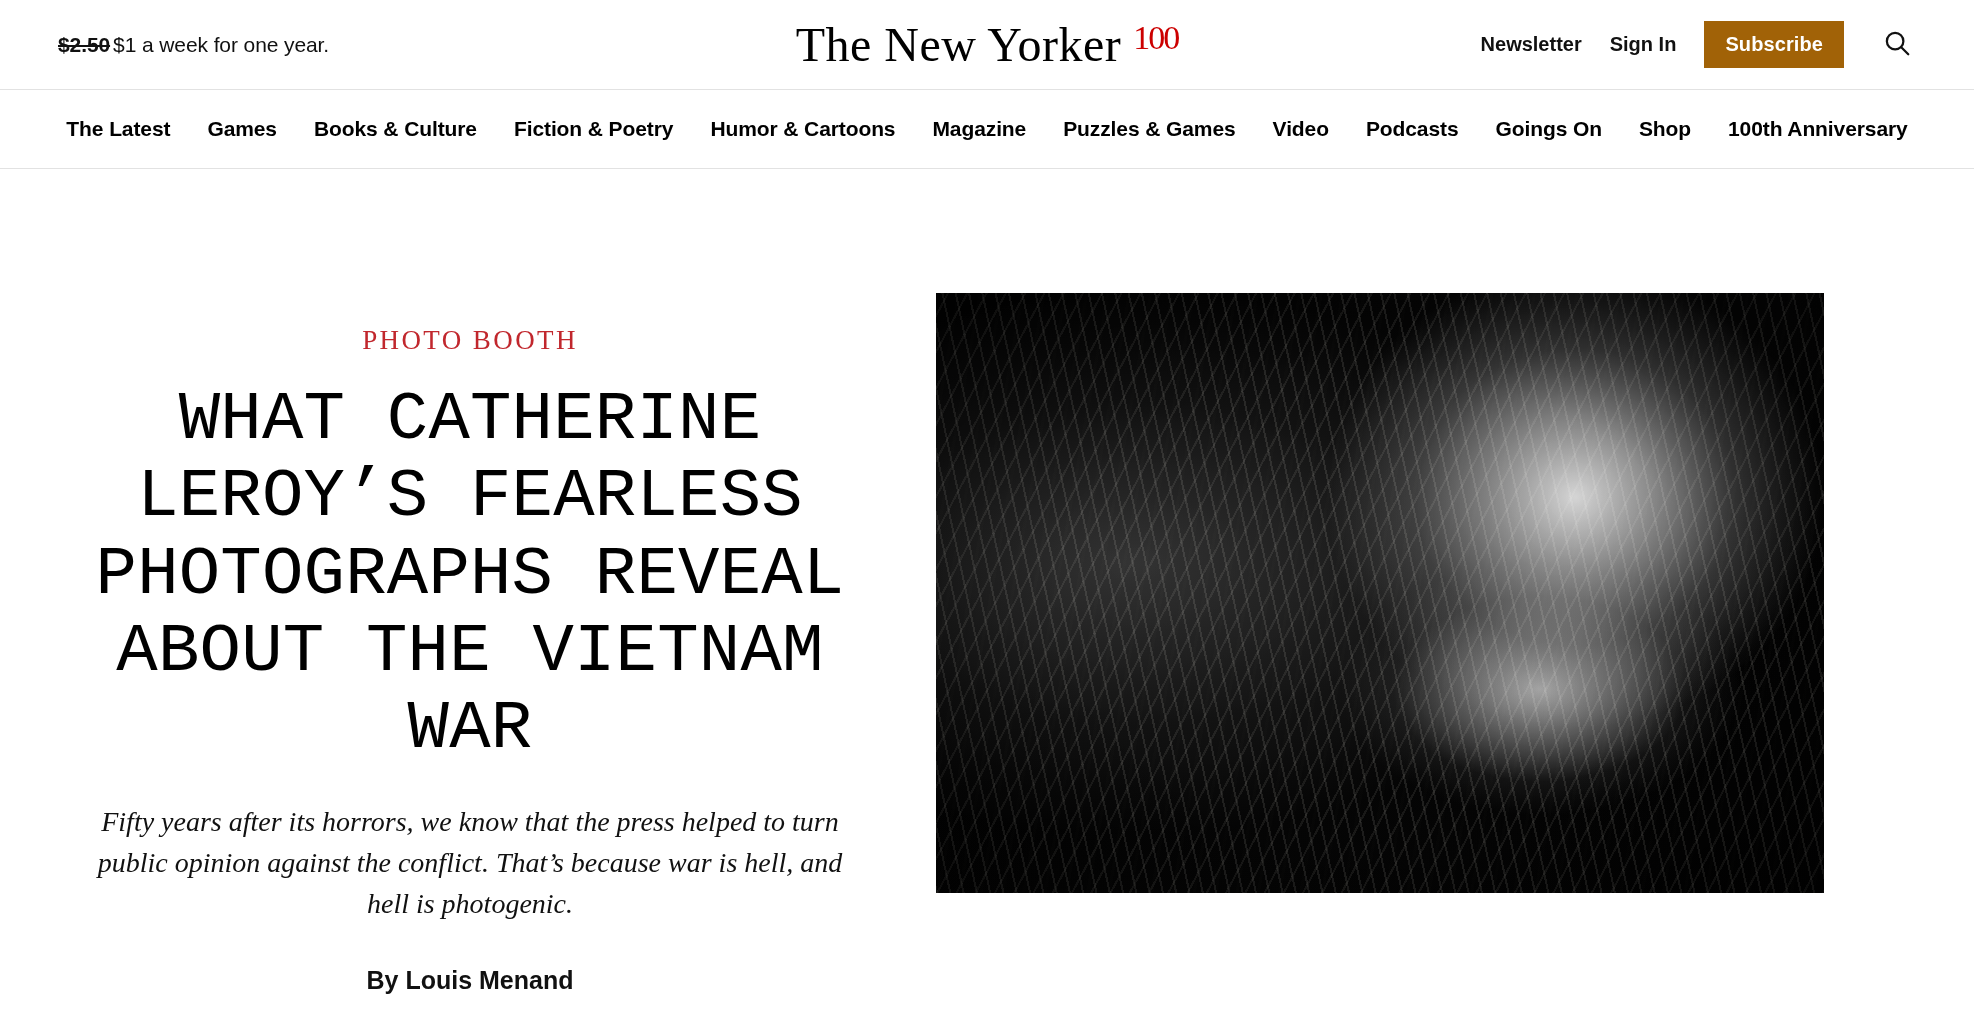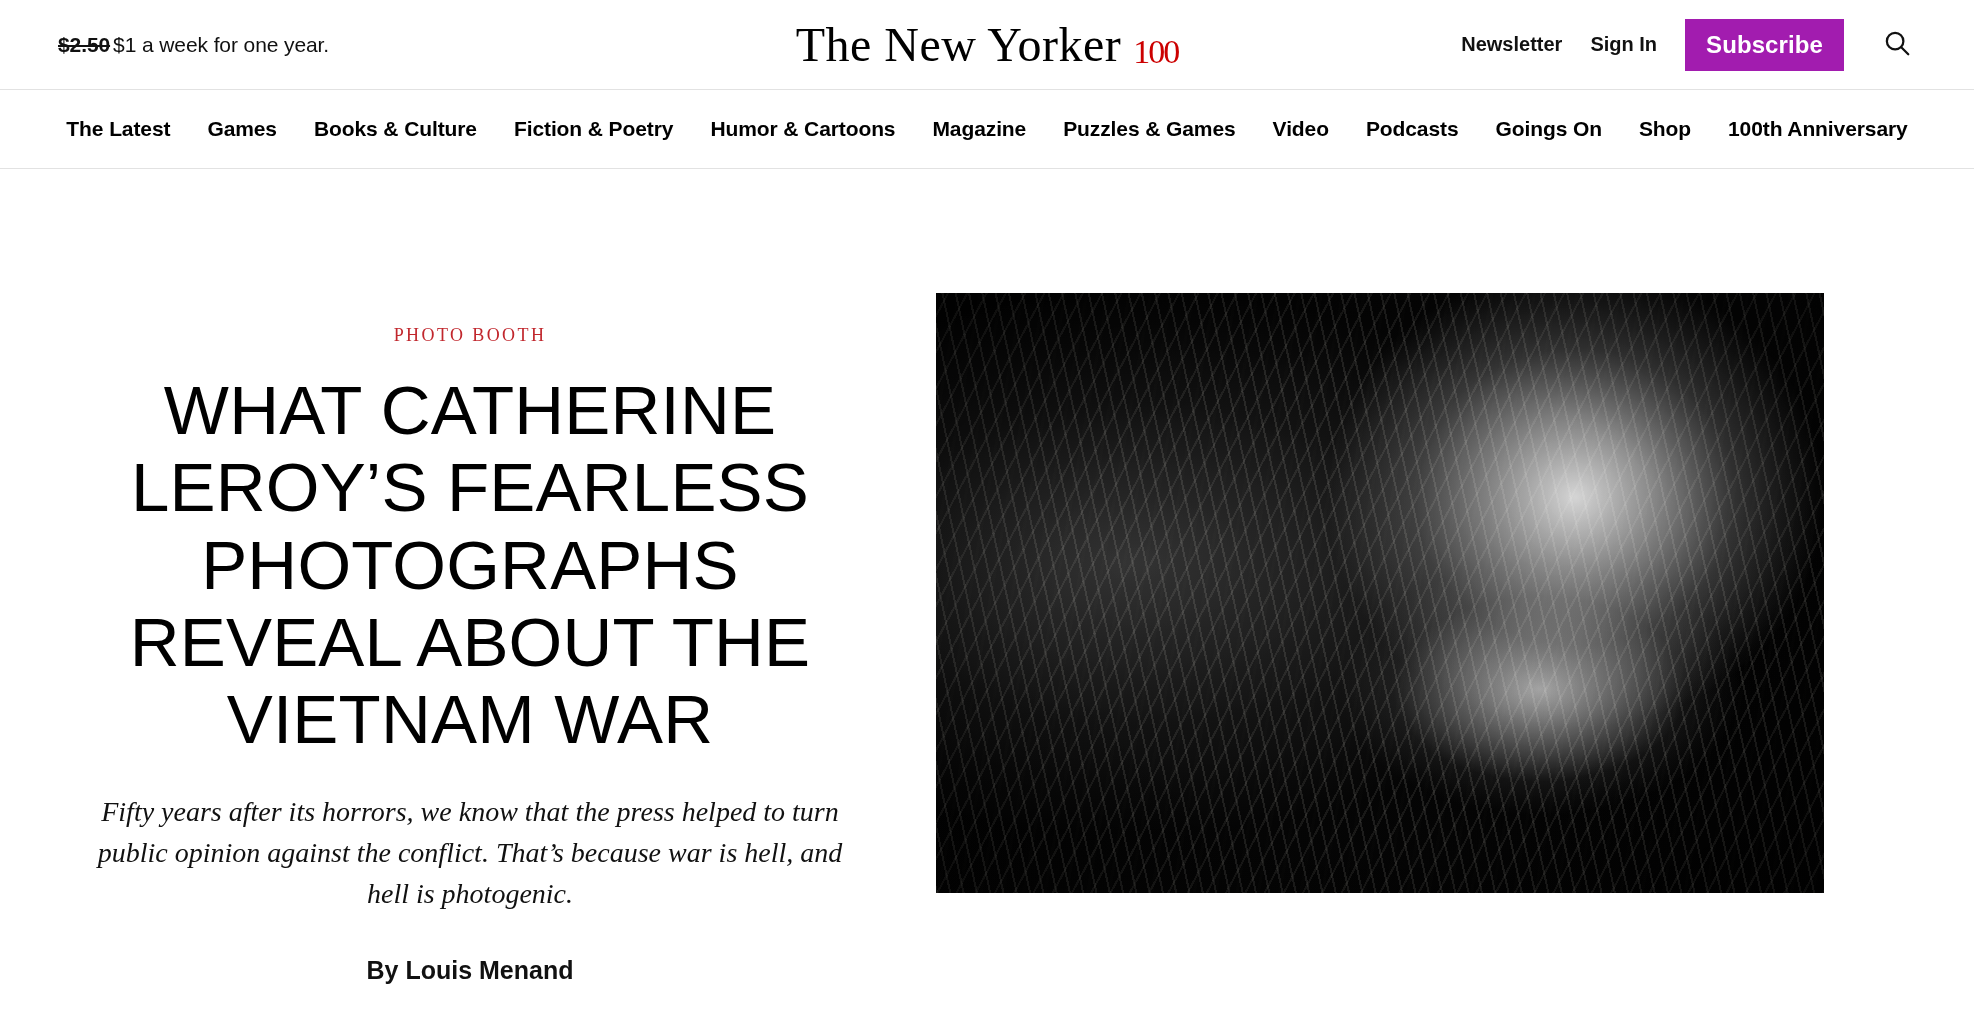--- a/index.html
+++ b/index.html
@@ -37,21 +37,21 @@
     margin-right: 3px;
   }
   .promo .rest { font-weight: 400; }
 
   .masthead {
     position: absolute;
     left: 50%;
     top: 50%;
     transform: translate(-50%, -50%);
     display: flex;
-    align-items: flex-end;
+    align-items: flex-start;
     white-space: nowrap;
   }
   .masthead-title {
     font-family: "Liberation Serif", serif;
     font-size: 48px;
     letter-spacing: 0.5px;
     font-weight: 400;
     color: #000;
     line-height: 1;
   }
@@ -71,25 +71,25 @@
     gap: 28px;
   }
   .top-link {
     font-size: 20px;
     font-weight: 700;
     color: #111;
     text-decoration: none;
     cursor: pointer;
   }
   .subscribe-btn {
-    background: #a21caf;
+    background: #a16207;
     color: #fff;
     border: none;
     font-family: "Liberation Sans", sans-serif;
-    font-size: 24px;
+    font-size: 20px;
     font-weight: 600;
     padding: 12px 21px;
     cursor: pointer;
     letter-spacing: 0.1px;
   }
   .search-icon-btn {
     background: none;
     border: none;
     padding: 0 4px;
     margin-left: 6px;
@@ -127,27 +127,27 @@
   }
   .hero-text {
     width: 820px;
     flex: 0 0 820px;
     text-align: center;
     padding-top: 60px;
   }
   .rubric {
     font-family: "Liberation Serif", serif;
     color: #c1272d;
-    font-size: 18px;
+    font-size: 27px;
     letter-spacing: 2.4px;
     text-transform: uppercase;
     margin-bottom: 26px;
   }
   .headline {
-    font-family: Liberation Sans, sans-serif;
+    font-family: Liberation Mono, monospace;
     font-weight: 400;
     font-size: 69px;
     line-height: 1.12;
     letter-spacing: 0.2px;
     margin: 0 0 34px 0;
     color: #000;
     text-transform: uppercase;
   }
   .dek {
     font-family: "Liberation Serif", serif;

